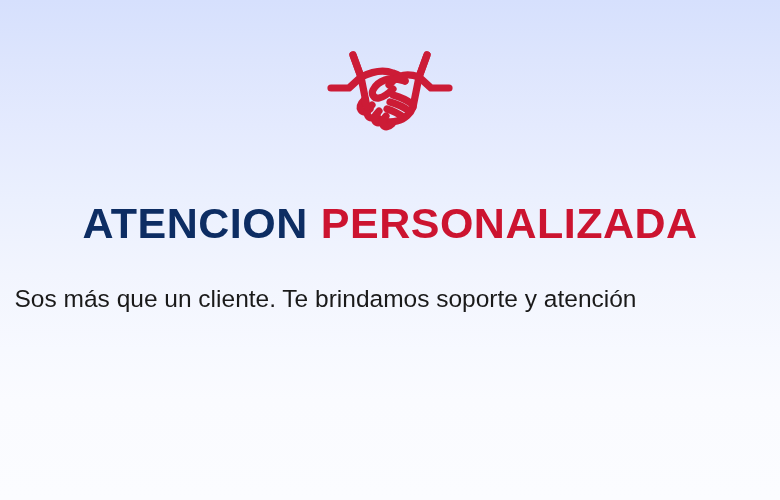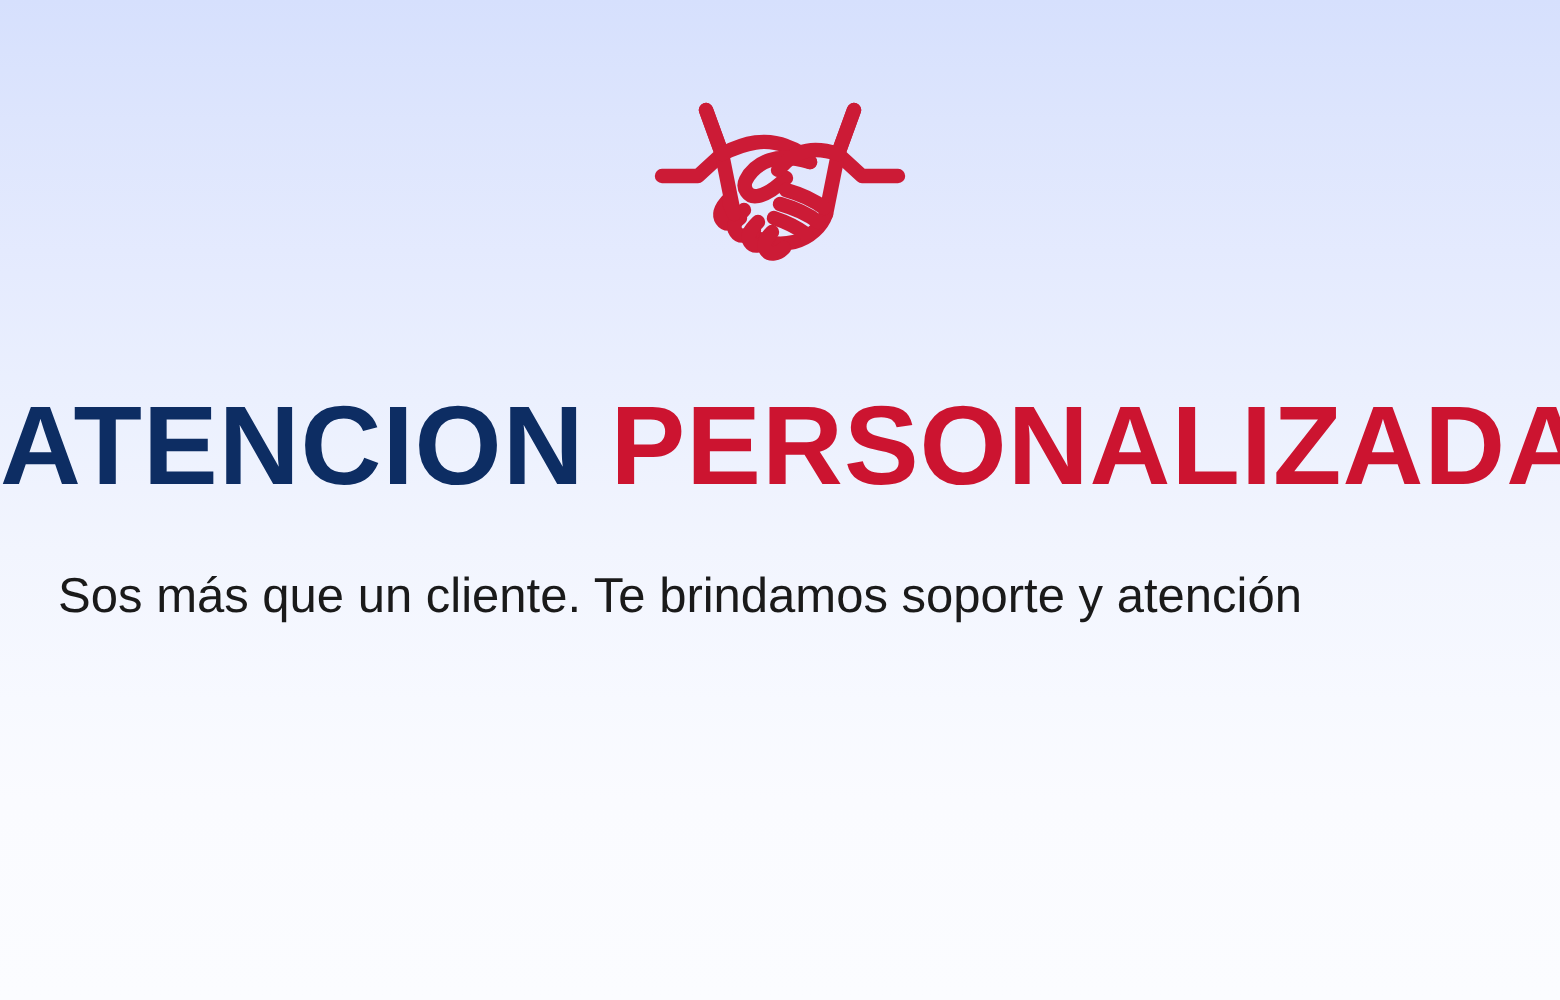--- a/index.html
+++ b/index.html
@@ -55,37 +55,37 @@
     stroke-linejoin: round;
   }
 
   
   #headline {
     position: absolute;
     top: 198px;
     left: 0;
     width: 780px;
     text-align: center;
-    font-size: 56px;
+    font-size: 43px;
     font-weight: bold;
     letter-spacing: 0.5px;
     line-height: 50px;
     white-space: nowrap;
   }
   #headline .w1 { color: #0d2d63; }
   #headline .sp { display: inline-block; width: 13px; }
   #headline .w2 { color: #cc1430; }
 
   
   #body-copy {
     position: absolute;
     top: 279px;
     left: 0;
     width: 651px;
-    text-align: right;
+    text-align: center;
     color: #1a1a1a;
     font-size: 24.5px;
     font-weight: normal;
     line-height: 39px;
   }
   #body-copy .line {
     display: block;
     white-space: nowrap;
   }
 </style>

